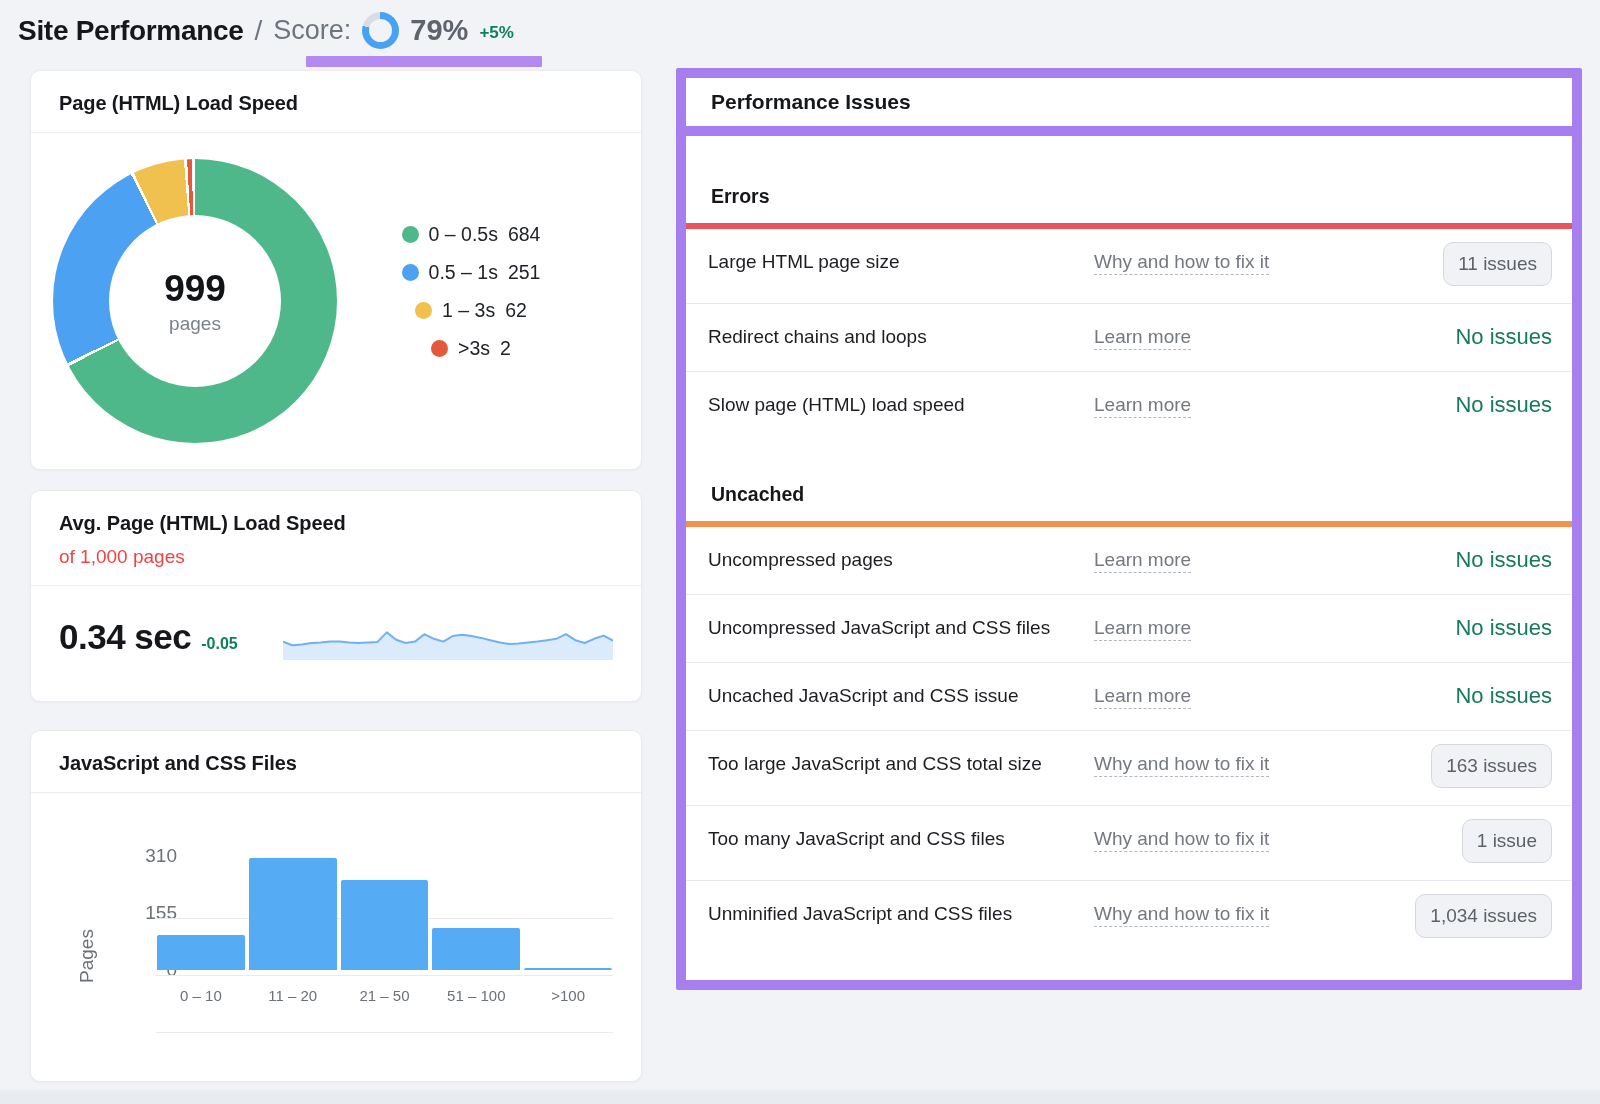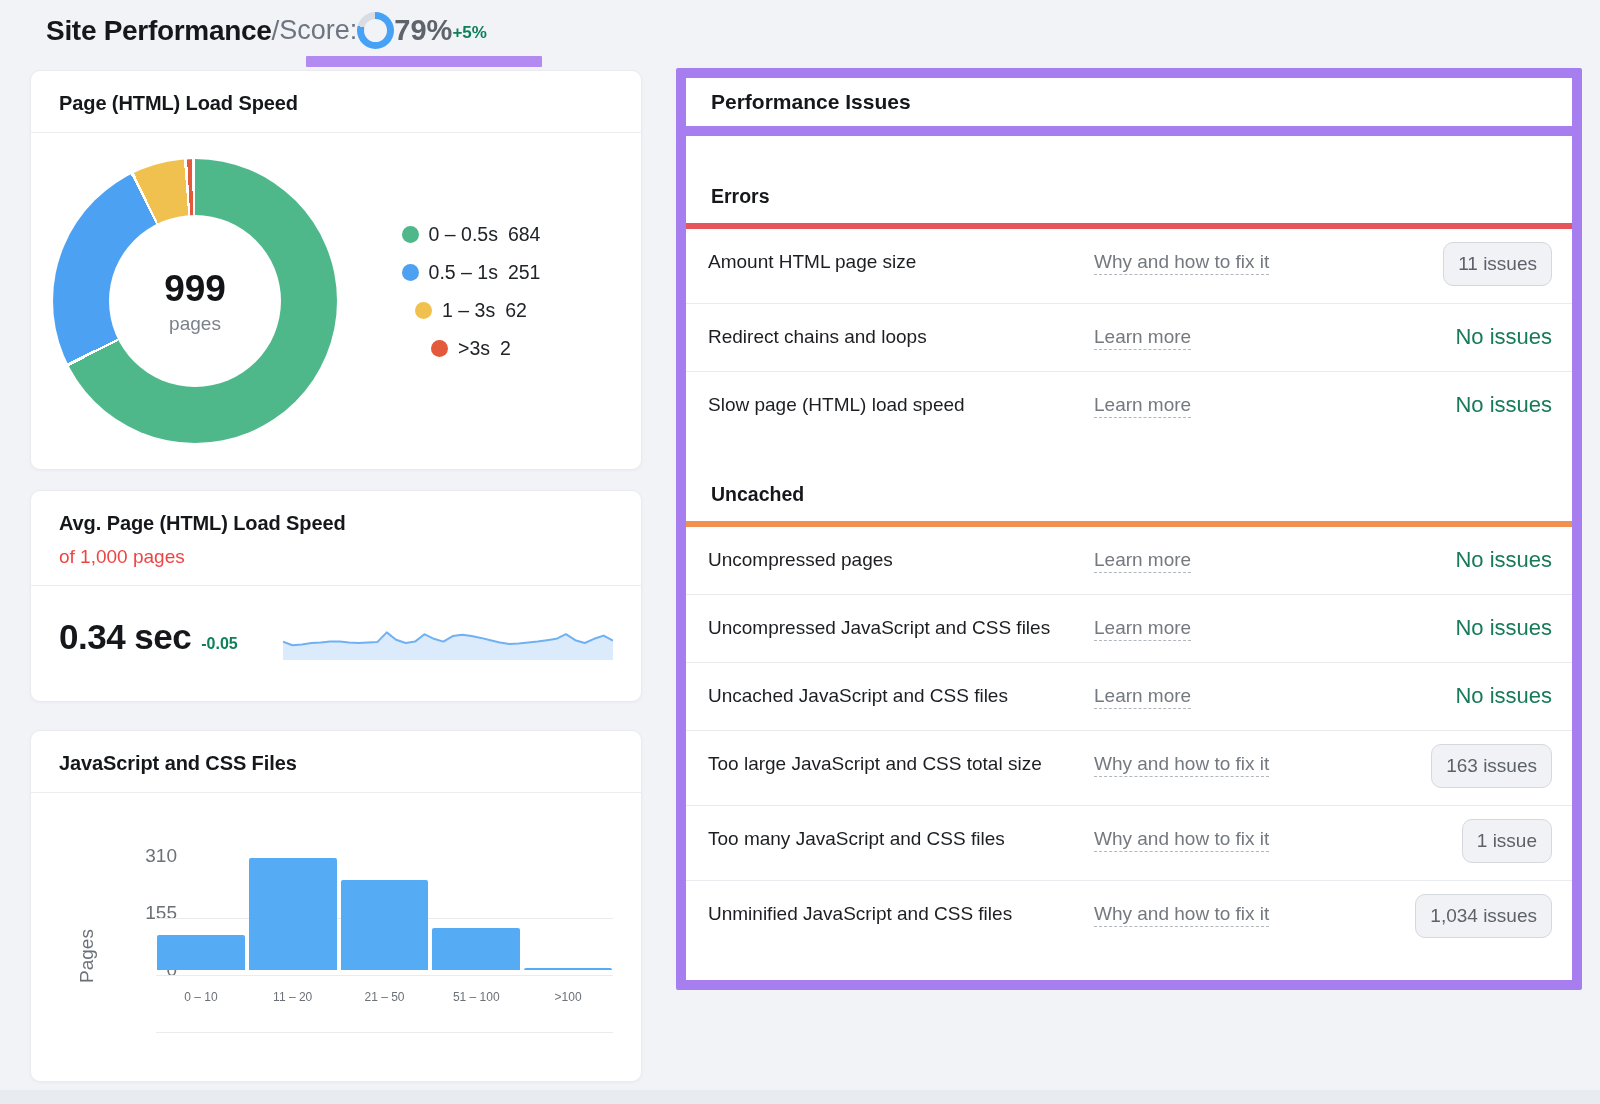--- a/index.html
+++ b/index.html
@@ -6,22 +6,22 @@
   html,body { width:1600px; height:1104px; }
   body {
     position:relative;
     background:#f1f3f7;
     font-family:"Liberation Sans", sans-serif;
     color:#17191d;
     overflow:hidden;
   }
   
   .page-header {
-    position:absolute; left:46px; top:12px;
-    display:flex; align-items:center; 
+    position:absolute; left:18px; top:12px;
+    display:flex; align-items:center; gap:11px;
   }
   .ph-title { font-size:28px; font-weight:700; color:#15171b; letter-spacing:-0.3px; }
   .ph-slash { font-size:28px; font-weight:500; color:#6f7580; }
   .ph-score-label { font-size:27px; font-weight:500; color:#6f7580; }
   .score-ring { width:37px; height:37px; border-radius:50%; position:relative; }
   .score-ring::after {
     content:""; position:absolute; inset:7px; border-radius:50%; background:#f1f3f7;
   }
   .ph-score-value { font-size:29px; font-weight:700; color:#5e636c; }
   .ph-delta { font-size:17px; font-weight:600; color:#0e8059; margin-top:4px; }
@@ -69,21 +69,21 @@
   .axis-y-label {
     position:absolute; left:16px; top:152px; transform:rotate(-90deg);
     transform-origin:center; font-size:19px; color:#6b7177; width:80px; text-align:center;
   }
   .ytick { position:absolute; width:60px; right:464px; text-align:right; font-size:19px; color:#6b7177; }
   .plot { position:absolute; left:125px; top:63px; width:457px; height:176px; }
   .gridline { position:absolute; left:0; right:0; height:1px; background:#e9ebef; }
   .bars { position:absolute; left:0; right:0; bottom:62px; height:114px; display:flex; align-items:flex-end; gap:4px; padding:0 1px; }
   .bar { flex:1 1 0; background:#55acf5; border-radius:2px 2px 0 0; }
   .xlabels { position:absolute; left:0; right:0; bottom:28px; display:flex; gap:4px; padding:0 1px; }
-  .xlabels span { flex:1 1 0; text-align:center; font-size:12px; color:#6b7177; }
+  .xlabels span { flex:1 1 0; text-align:center; font-size:15px; color:#6b7177; }
   .axis-x-label { position:absolute; left:125px; width:457px; top:300px; text-align:center; font-size:19px; color:#6b7177; }
   
   .issues-panel {
     position:absolute; left:676px; top:68px; width:906px; height:922px;
     background:#fff; border:10px solid #a77ef0; border-radius:2px;
     display:flex; flex-direction:column;
   }
   .issues-header { padding:12px 25px; }
   .issues-title { font-size:21px; font-weight:700; color:#15171b; }
   .annotation-divider { height:10px; background:#a77ef0; flex:0 0 auto; }
@@ -213,21 +213,21 @@
 <div class="issues-panel">
   <div class="issues-header">
     <div class="issues-title">Performance Issues</div>
   </div>
   <div class="annotation-divider"></div>
   <div class="issues-body" id="issues-body">
       <div class="section-heading">Errors</div>
       <div class="section-bar" style="background: rgb(229, 85, 91);"></div>
       <div class="issue-rows">
         <div class="issue-row">
-          <span class="issue-name">Amount HTML page size</span>
+          <span class="issue-name">Large HTML page size</span>
           <span class="issue-link"><span class="lnk">Why and how to fix it</span></span>
           <span class="issue-status"><span class="status-badge">11 issues</span></span>
         </div>
         <div class="issue-row">
           <span class="issue-name">Redirect chains and loops</span>
           <span class="issue-link"><span class="lnk">Learn more</span></span>
           <span class="issue-status"><span class="status-ok">No issues</span></span>
         </div>
         <div class="issue-row">
           <span class="issue-name">Slow page (HTML) load speed</span>
@@ -242,21 +242,21 @@
           <span class="issue-name">Uncompressed pages</span>
           <span class="issue-link"><span class="lnk">Learn more</span></span>
           <span class="issue-status"><span class="status-ok">No issues</span></span>
         </div>
         <div class="issue-row">
           <span class="issue-name">Uncompressed JavaScript and CSS files</span>
           <span class="issue-link"><span class="lnk">Learn more</span></span>
           <span class="issue-status"><span class="status-ok">No issues</span></span>
         </div>
         <div class="issue-row">
-          <span class="issue-name">Uncached JavaScript and CSS files</span>
+          <span class="issue-name">Uncached JavaScript and CSS issue</span>
           <span class="issue-link"><span class="lnk">Learn more</span></span>
           <span class="issue-status"><span class="status-ok">No issues</span></span>
         </div>
         <div class="issue-row">
           <span class="issue-name">Too large JavaScript and CSS total size</span>
           <span class="issue-link"><span class="lnk">Why and how to fix it</span></span>
           <span class="issue-status"><span class="status-badge">163 issues</span></span>
         </div>
         <div class="issue-row">
           <span class="issue-name">Too many JavaScript and CSS files</span>

